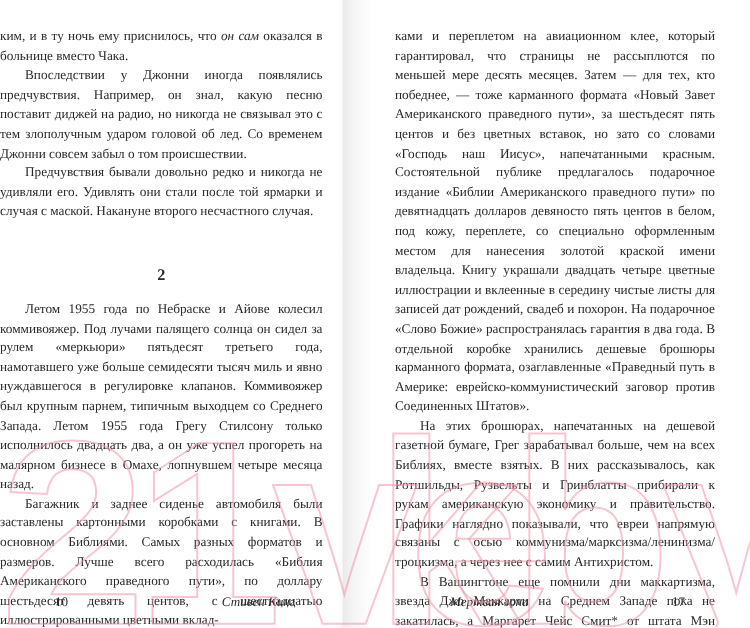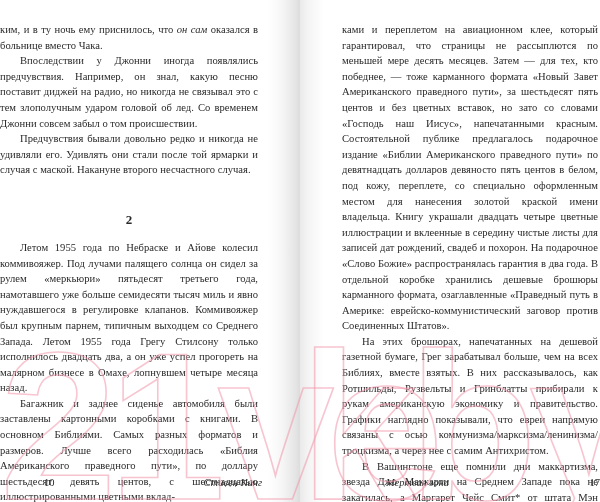--- a/index.html
+++ b/index.html
@@ -3,21 +3,21 @@
   <meta charset="utf-8">
   <style>
     html, body { margin: 0; padding: 0; }
     body {
       width: 600px; height: 502px; overflow: hidden; position: relative;
       background: #ffffff;
       font-family: "Liberation Serif", serif;
       color: #2a2a2a;
     }
     .spread { position: absolute; inset: 0; display: flex; }
-    .page { position: relative; width: 300px; height: 502px; background: #fff; }
+    .page { position: relative; width: 274px; height: 502px; background: #fff; }
     .page-left {
       background: linear-gradient(to right, #ffffff 0px, #ffffff 268px, #f6f6f6 282px, #e4e4e4 296px, #dcdcdc 300px);
     }
     .page-right {
       background: linear-gradient(to right, #eaeaea 0px, #f4f4f4 8px, #ffffff 24px, #ffffff 300px);
     }
     .text {
       position: absolute;
       font-size: 10.6px;
       line-height: 15.6px;

